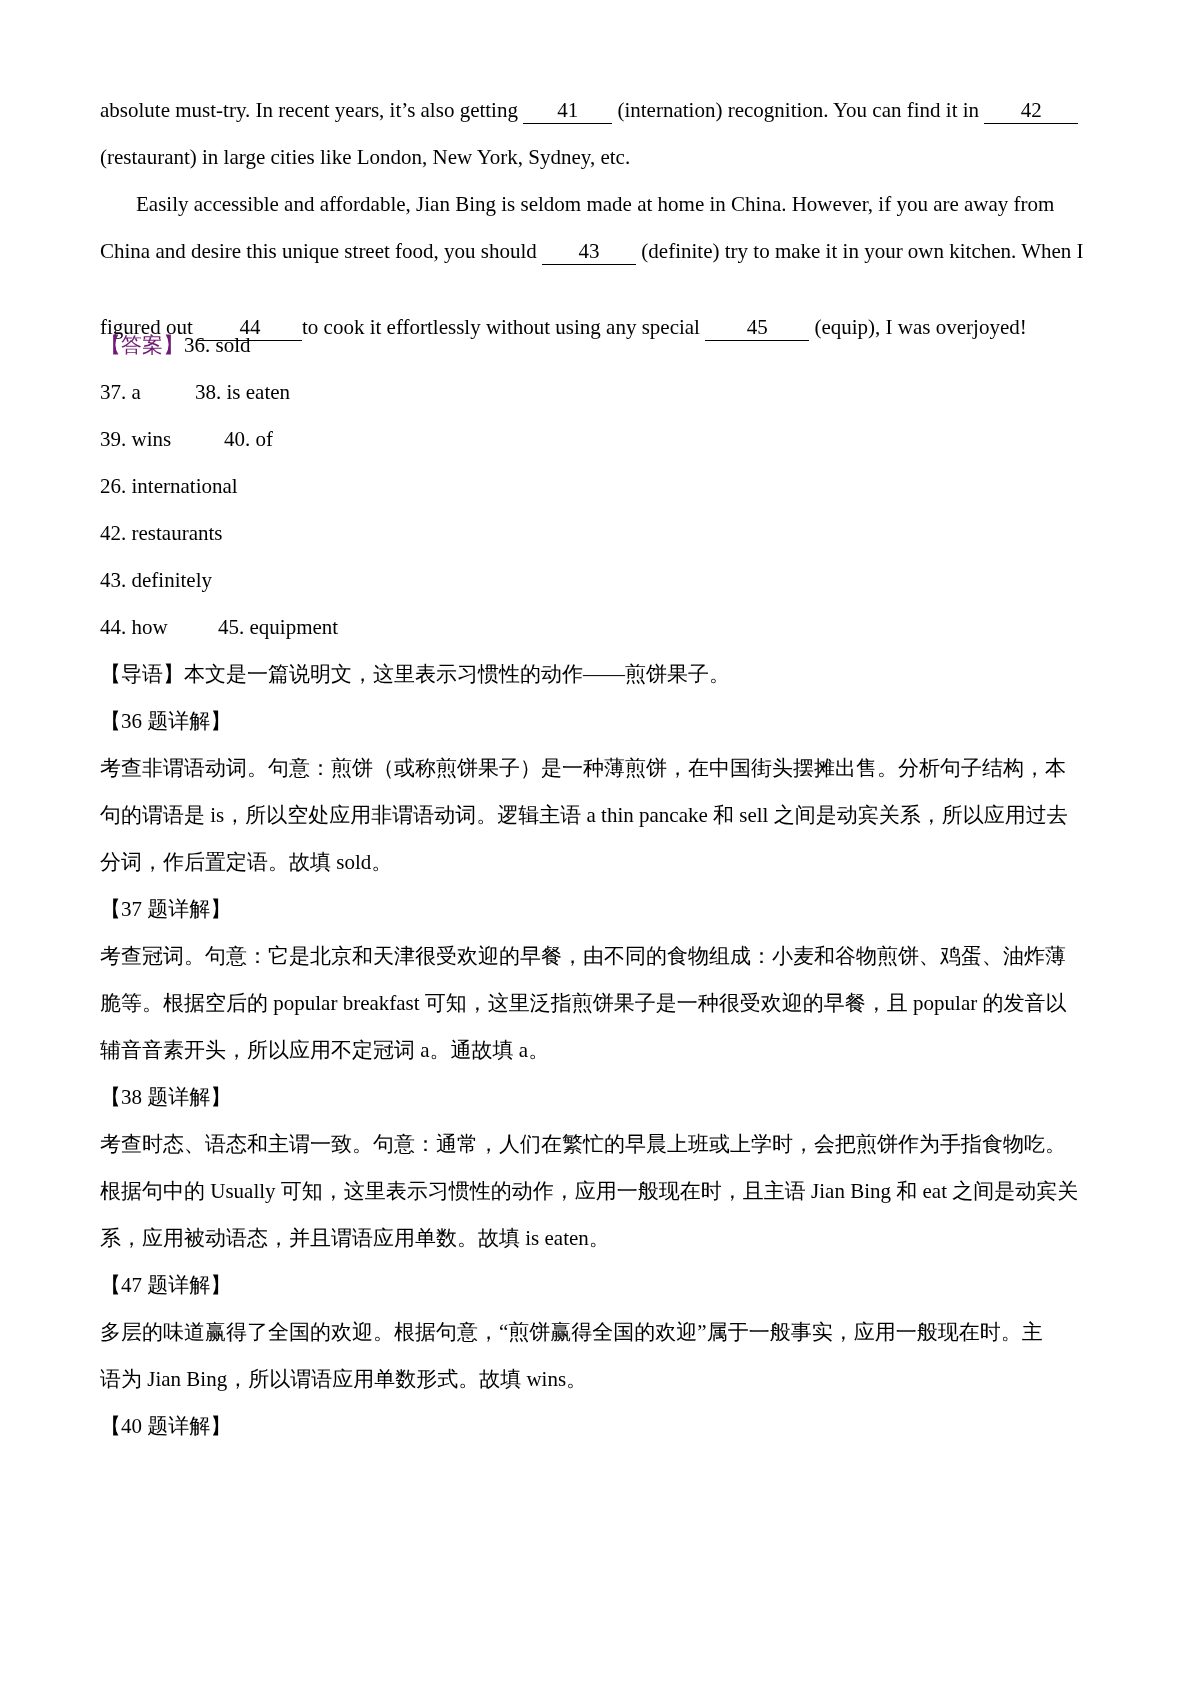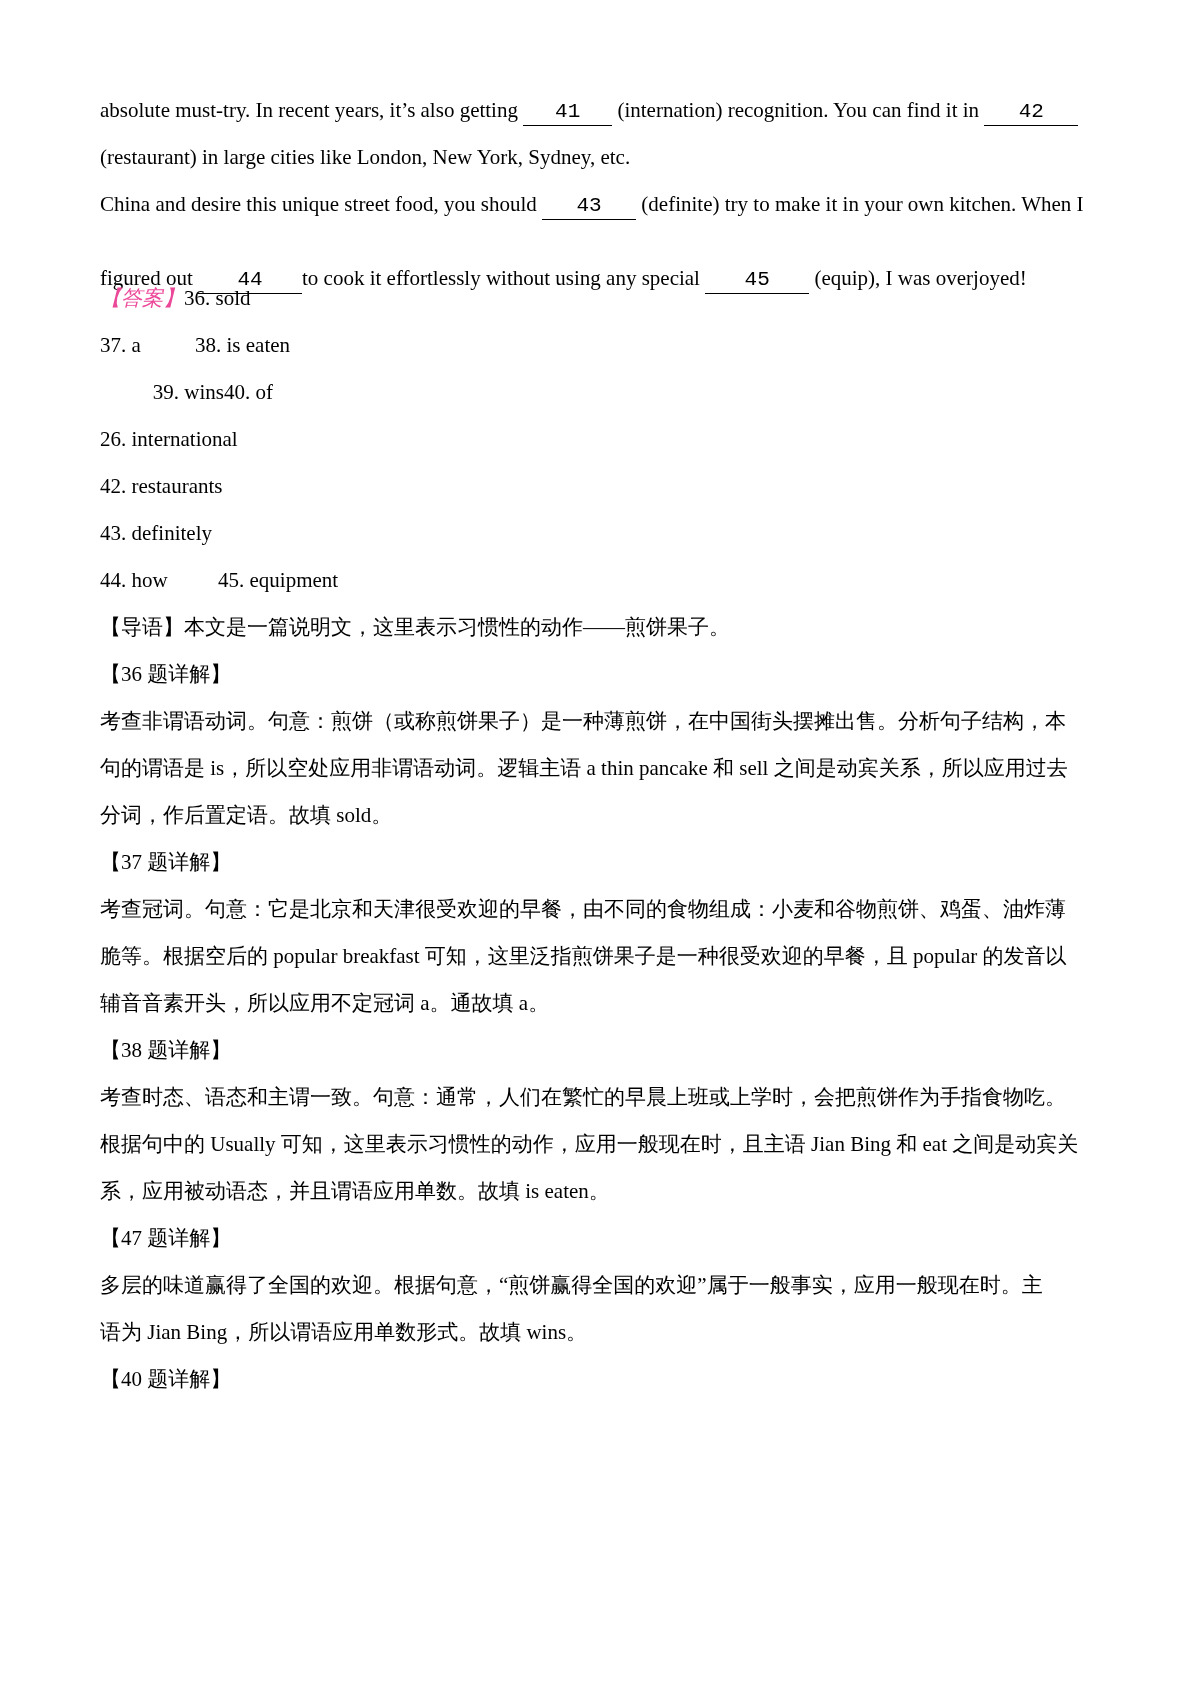--- a/index.html
+++ b/index.html
@@ -24,37 +24,37 @@
   }
   .line.indent { padding-left:36px; }
   .blank {
     display:inline-block;
     min-width:85px;
     border-bottom:1.6px solid #000;
     text-align:center;
     line-height:24px;
     padding:0 2px 1px 2px;
     vertical-align:baseline;
-    font-family:Liberation Mono, monospace;
   }
   .label-blue { }
   .col { display:inline-block; min-width:95px; }
 </style>
 </head>
 <body>
 
 <div class="page">
   <div class="content">
       <div class="line"><span>absolute must-try. In recent years, it’s also getting </span><span class="blank" style="min-width: 85px; border-bottom-color: rgb(0, 0, 0);">41</span><span> (internation) recognition. You can find it in </span><span class="blank" style="min-width: 90px; border-bottom-color: rgb(0, 0, 0);">42</span></div>
       <div class="line"><span>(restaurant) in large cities like London, New York, Sydney, etc.</span></div>
+      <div class="line indent"><span>Easily accessible and affordable, Jian Bing is seldom made at home in China. However, if you are away from</span></div>
       <div class="line"><span>China and desire this unique street food, you should </span><span class="blank" style="min-width: 90px; border-bottom-color: rgb(0, 0, 0);">43</span><span> (definite) try to make it in your own kitchen. When I</span></div>
       <div class="line"><span>figured out </span><span class="blank" style="min-width: 100px; border-bottom-color: rgb(0, 0, 0); margin-top: 40px;">44</span><span>to cook it effortlessly without using any special </span><span class="blank" style="min-width: 100px; border-bottom-color: rgb(0, 0, 0);">45</span><span> (equip), I was overjoyed!</span></div>
-      <div class="line"><span class="label-blue" style="color: #ec4899; font-style: italic;">【答案】</span><span>36. sold</span></div>
+      <div class="line"><span class="label-blue" style="color: #701a75;">【答案】</span><span>36. sold</span></div>
       <div class="line"><span class="col" style="min-width: 95px;">37. a</span><span>38. is eaten</span></div>
-      <div class="line"><span class="col" style="min-width: 124px; text-align: right;">39. wins</span><span>40. of</span></div>
+      <div class="line"><span class="col" style="min-width: 124px;">39. wins</span><span>40. of</span></div>
       <div class="line"><span>26. international</span></div>
       <div class="line"><span>42. restaurants</span></div>
       <div class="line"><span>43. definitely</span></div>
       <div class="line"><span class="col" style="min-width: 118px;">44. how</span><span>45. equipment</span></div>
       <div class="line"><span>【导语】本文是一篇说明文，这里表示习惯性的动作——煎饼果子。</span></div>
       <div class="line"><span>【36 题详解】</span></div>
       <div class="line"><span>考查非谓语动词。句意：煎饼（或称煎饼果子）是一种薄煎饼，在中国街头摆摊出售。分析句子结构，本</span></div>
       <div class="line"><span>句的谓语是 is，所以空处应用非谓语动词。逻辑主语 a thin pancake 和 sell 之间是动宾关系，所以应用过去</span></div>
       <div class="line"><span>分词，作后置定语。故填 sold。</span></div>
       <div class="line"><span>【37 题详解】</span></div>

